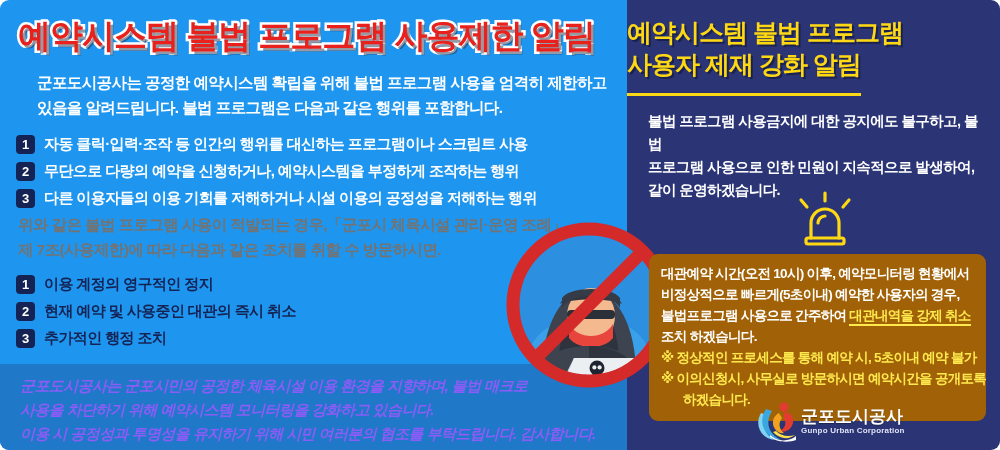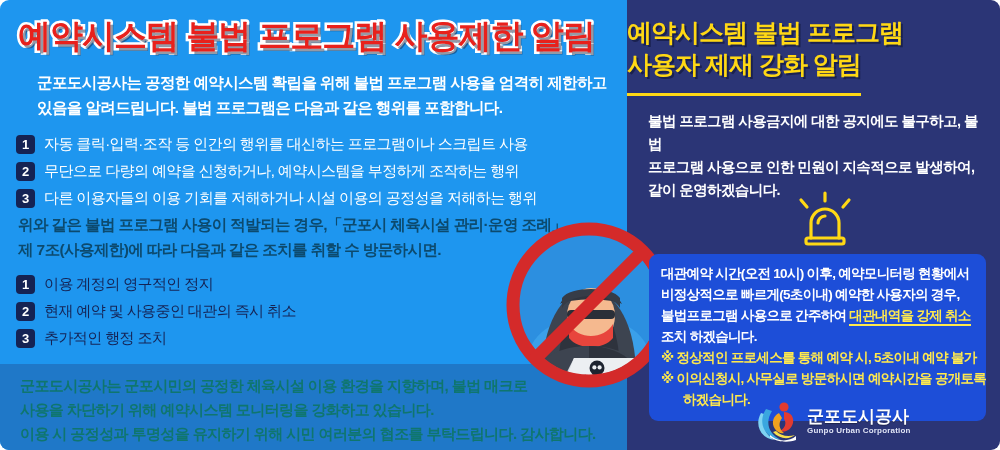--- a/index.html
+++ b/index.html
@@ -88,47 +88,48 @@
     background: #152354;
     color: #ffffff;
     font-size: 13px;
     font-weight: 800;
     line-height: 19px;
     text-align: center;
     margin-right: 9px;
   }
   .li-text {
     font-size: 15px;
-    font-weight: 400;
+    font-weight: 700;
     letter-spacing: -0.6px;
     white-space: nowrap;
   }
   .list-top .li-text { color: #ffffff; }
   .list-bottom .li-text { color: #152354; }
 
   .clause {
     position: absolute;
     left: 18px; top: 212px;
     width: 560px;
-    color: #0c4a6e;
+    color: #737373;
     font-size: 15.5px;
     font-weight: 700;
     line-height: 25px;
     letter-spacing: -0.6px;
   }
 
   .footer-text {
     position: absolute;
     left: 20px; top: 374px;
     width: 590px;
-    color: #0f766e;
+    color: #8b5cf6;
     font-size: 15px;
     font-weight: 700;
     line-height: 24px;
     letter-spacing: -0.6px;
+    font-style: italic;
   }
 
   
   .illustration {
     position: absolute;
     left: 496px; top: 212px;
     width: 186px; height: 186px;
   }
   .illustration svg { display: block; }
 
@@ -165,21 +166,21 @@
     position: absolute;
     left: 790px; top: 190px;
     width: 70px; height: 62px;
   }
 
   .info-box {
     position: absolute;
     left: 649px; top: 254px;
     width: 337px;
     min-height: 120px;
-    background: #1d4ed8;
+    background: #a16207;
     border-radius: 9px;
     padding: 9px 10px 11px 12px;
     box-sizing: border-box;
   }
   .info-line {
     color: #ffffff;
     font-size: 13.5px;
     font-weight: 700;
     line-height: 21px;
     letter-spacing: -0.7px;
@@ -195,21 +196,21 @@
 
   
   .logo {
     position: absolute;
     left: 755px; top: 398px;
     width: 215px; height: 46px;
     display: flex;
     align-items: center;
   }
   .logo-mark { flex: 0 0 auto; width: 46px; height: 44px; }
-  .logo-text { margin-left: 6px; line-height: 1; }
+  .logo-text { line-height: 1; }
   .logo-kr {
     display: block;
     color: #ffffff;
     font-size: 17px;
     font-weight: 800;
     letter-spacing: 0px;
     text-shadow: 0 1px 1px rgba(0,0,0,0.35);
   }
   .logo-en {
     display: block;

